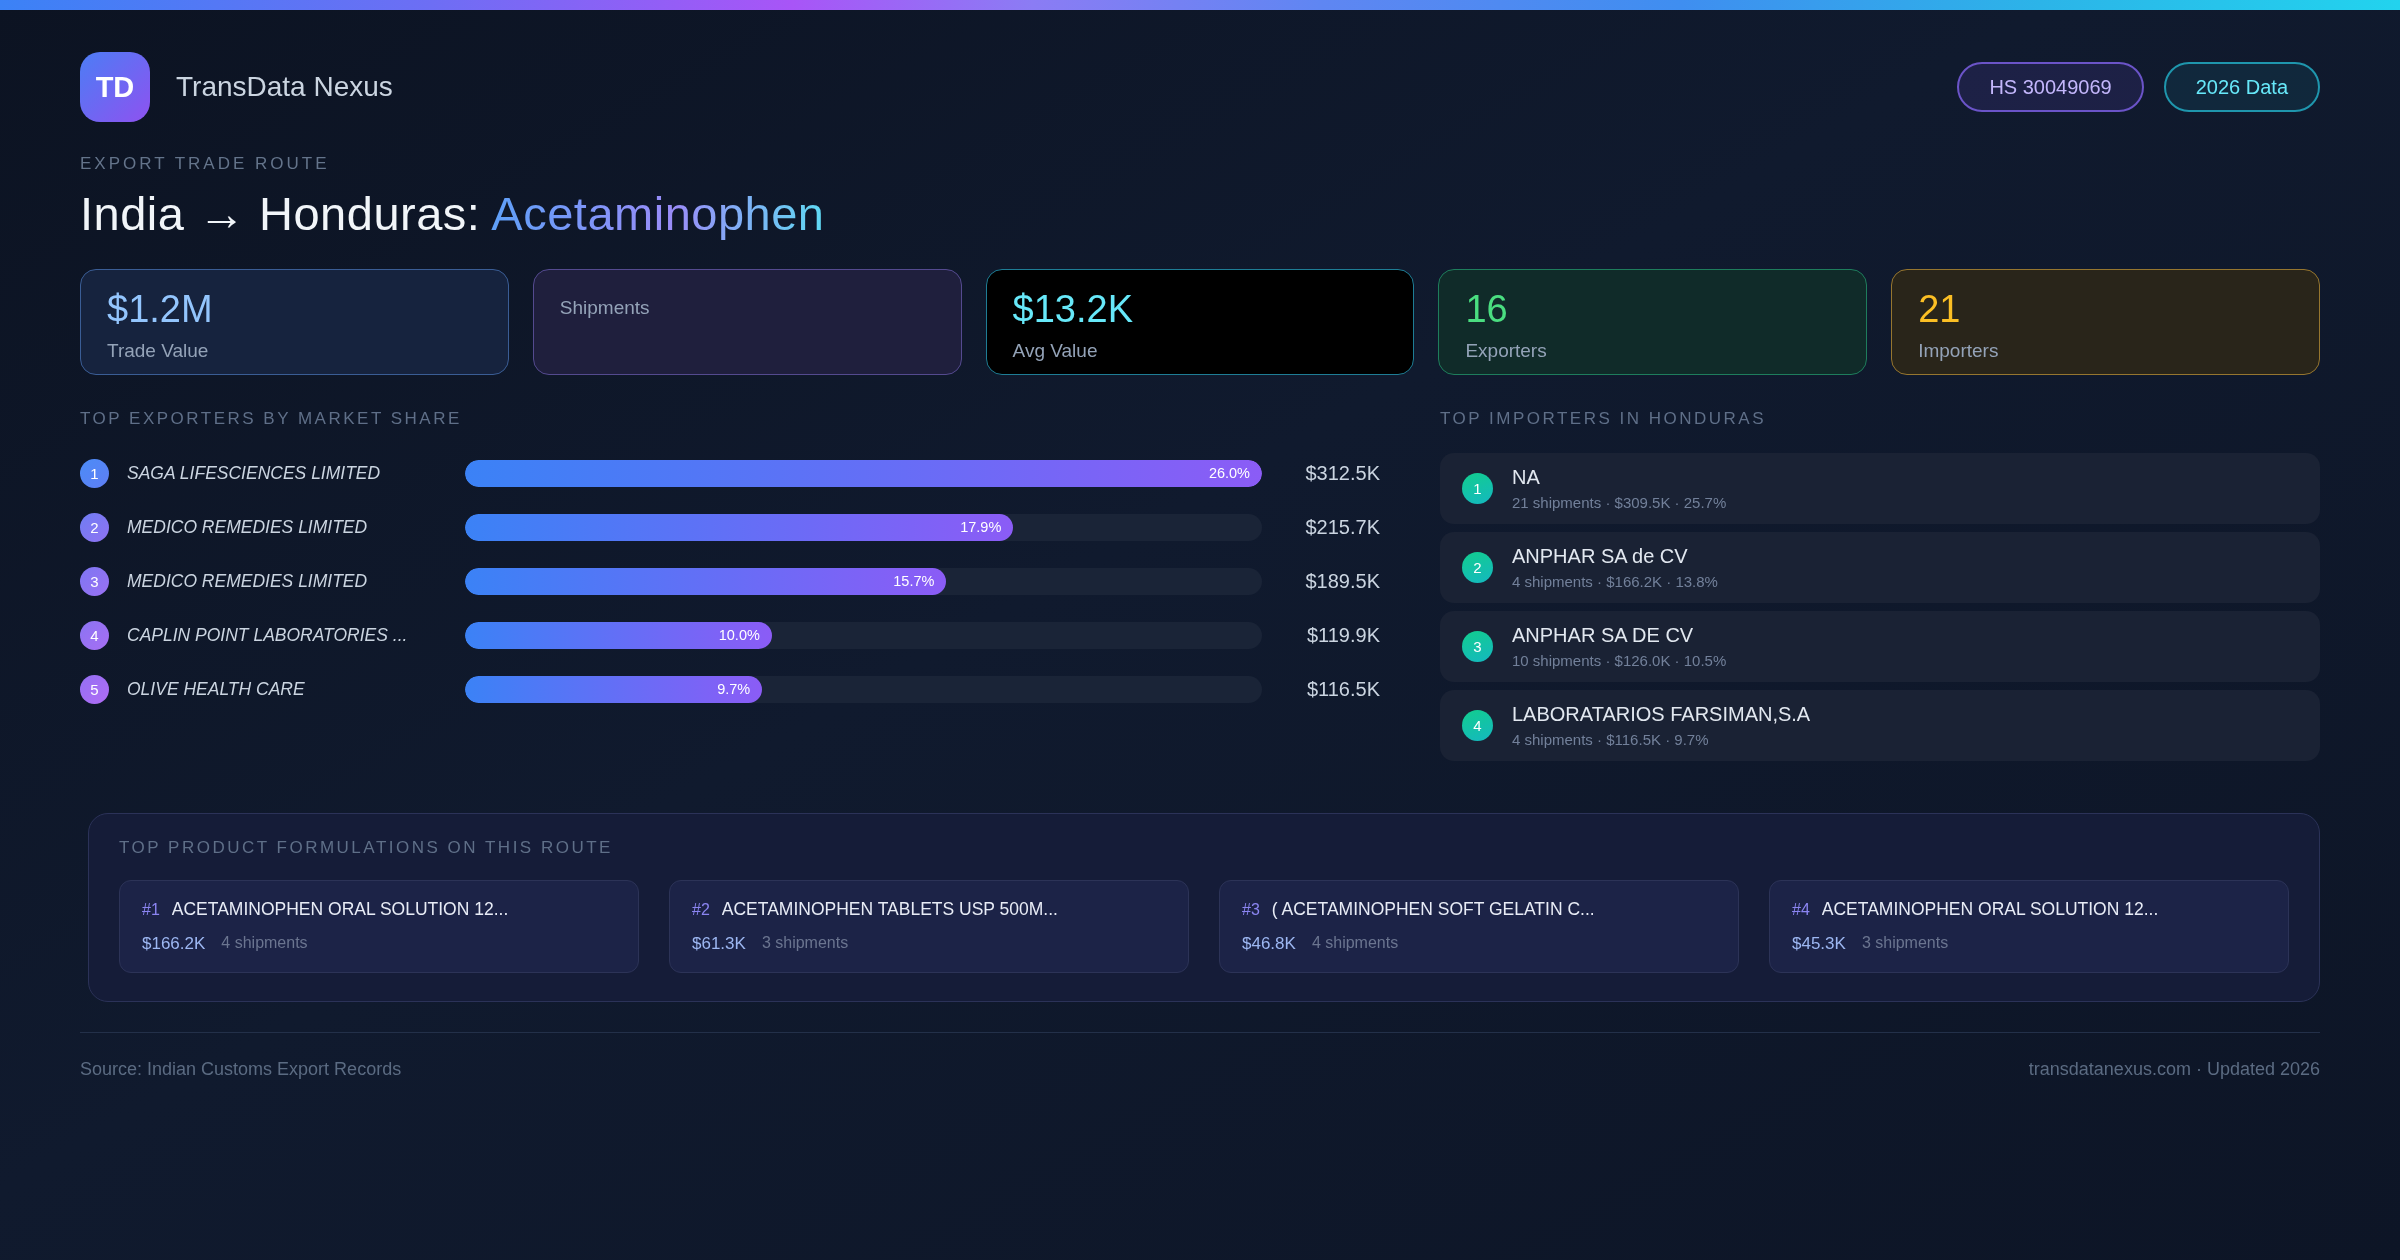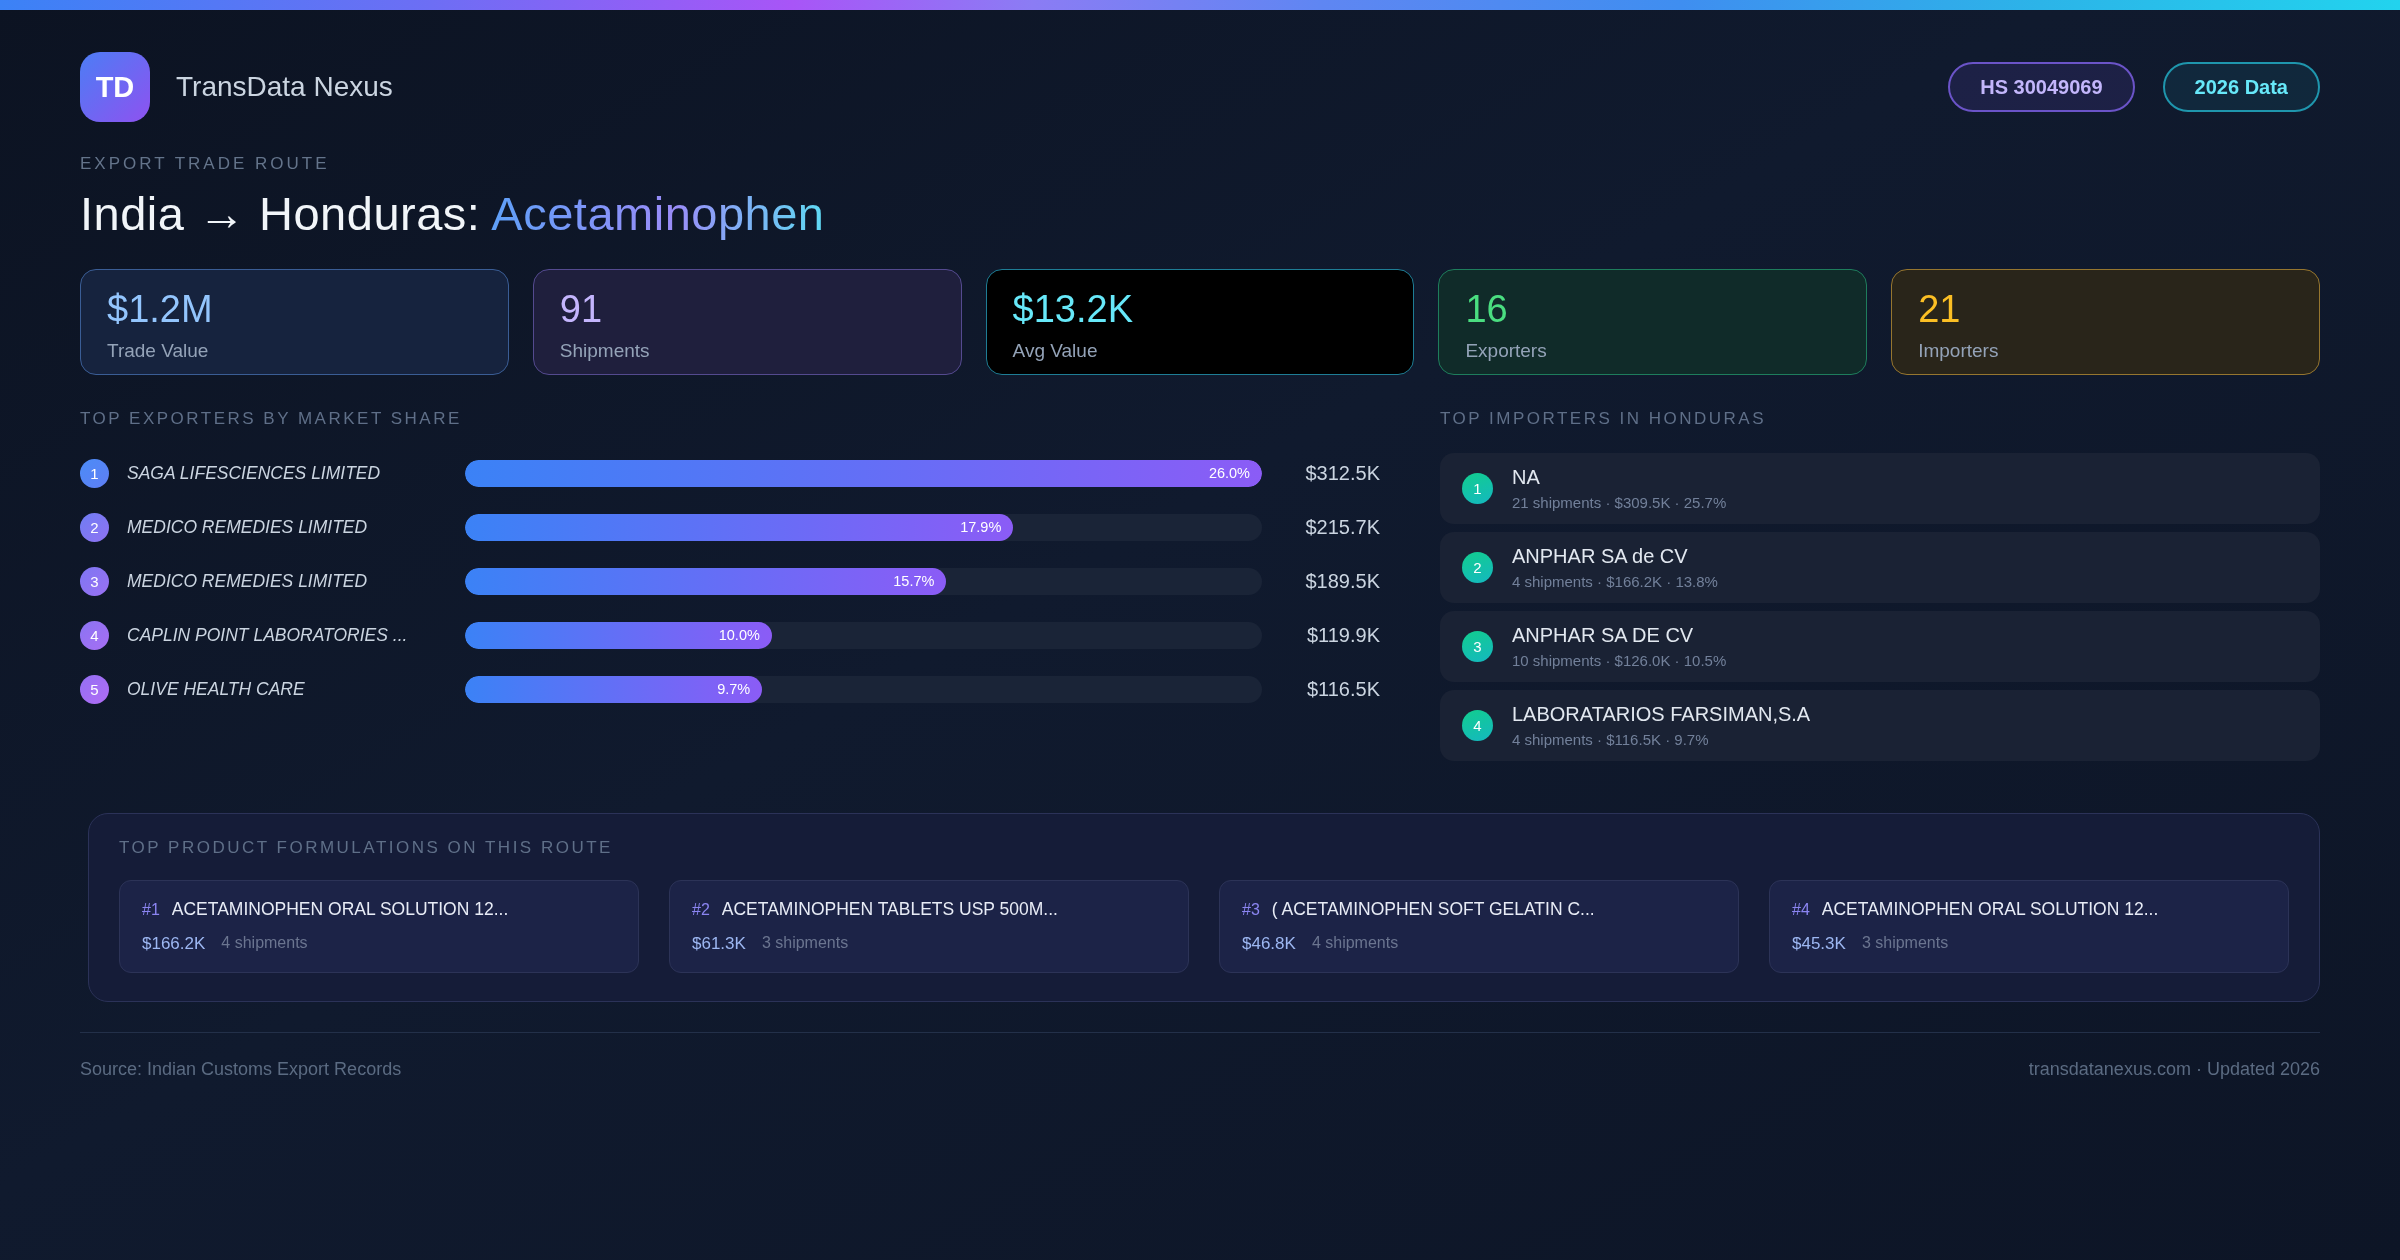--- a/index.html
+++ b/index.html
@@ -14,21 +14,21 @@
   .container { padding:0 80px; }
 
   
   .header { display:flex; align-items:center; justify-content:space-between; margin-top:42px; }
   .brand { display:flex; align-items:center; gap:26px; }
   .logo { width:70px; height:70px; border-radius:20px;
     background:linear-gradient(135deg,#4c7df5,#8e52f0);
     display:flex; align-items:center; justify-content:center;
     font-size:29px; font-weight:600; color:#fff; }
   .brand-name { font-size:28px; color:#cbd5e1; }
-  .chips { display:flex; gap:28px;font-weight:bold; }
+  .chips { display:flex; gap:20px; }
   .chip { height:50px; border-radius:26px; padding:0 30px; display:flex; align-items:center; font-size:20px; }
   .chip-hs { color:#c3b6fb; border:2px solid #6b54c8; background:rgba(124,92,246,0.12); }
   .chip-year { color:#67e8f9; border:2px solid #1f96ad; background:rgba(34,211,238,0.08); }
 
   
   .kicker { margin-top:32px; font-size:17px; letter-spacing:3px; color:#64748b; }
   .title { margin-top:12px; font-size:47px; font-weight:500; color:#f1f5f9; letter-spacing:0.5px; }
   .title .hl { background:linear-gradient(90deg,#5ea0f8 0%,#9a8cf8 55%,#5fd9f2 100%);
     -webkit-background-clip:text; background-clip:text; color:transparent; }
 
@@ -118,21 +118,20 @@
 
   <div class="kicker">EXPORT TRADE ROUTE</div>
   <h1 class="title"><span>India → Honduras: </span><span class="hl">Acetaminophen</span></h1>
 
   <div class="stats" id="stats-row">
       <div class="stat acc-blue">
     <div class="v">$1.2M</div>
     <div class="l">Trade Value</div>
   </div>
       <div class="stat acc-purple">
-    <div class="v">91</div>
     <div class="l">Shipments</div>
   </div>
       <div class="stat acc-cyan">
     <div class="v">$13.2K</div>
     <div class="l">Avg Value</div>
   </div>
       <div class="stat acc-green">
     <div class="v">16</div>
     <div class="l">Exporters</div>
   </div>

